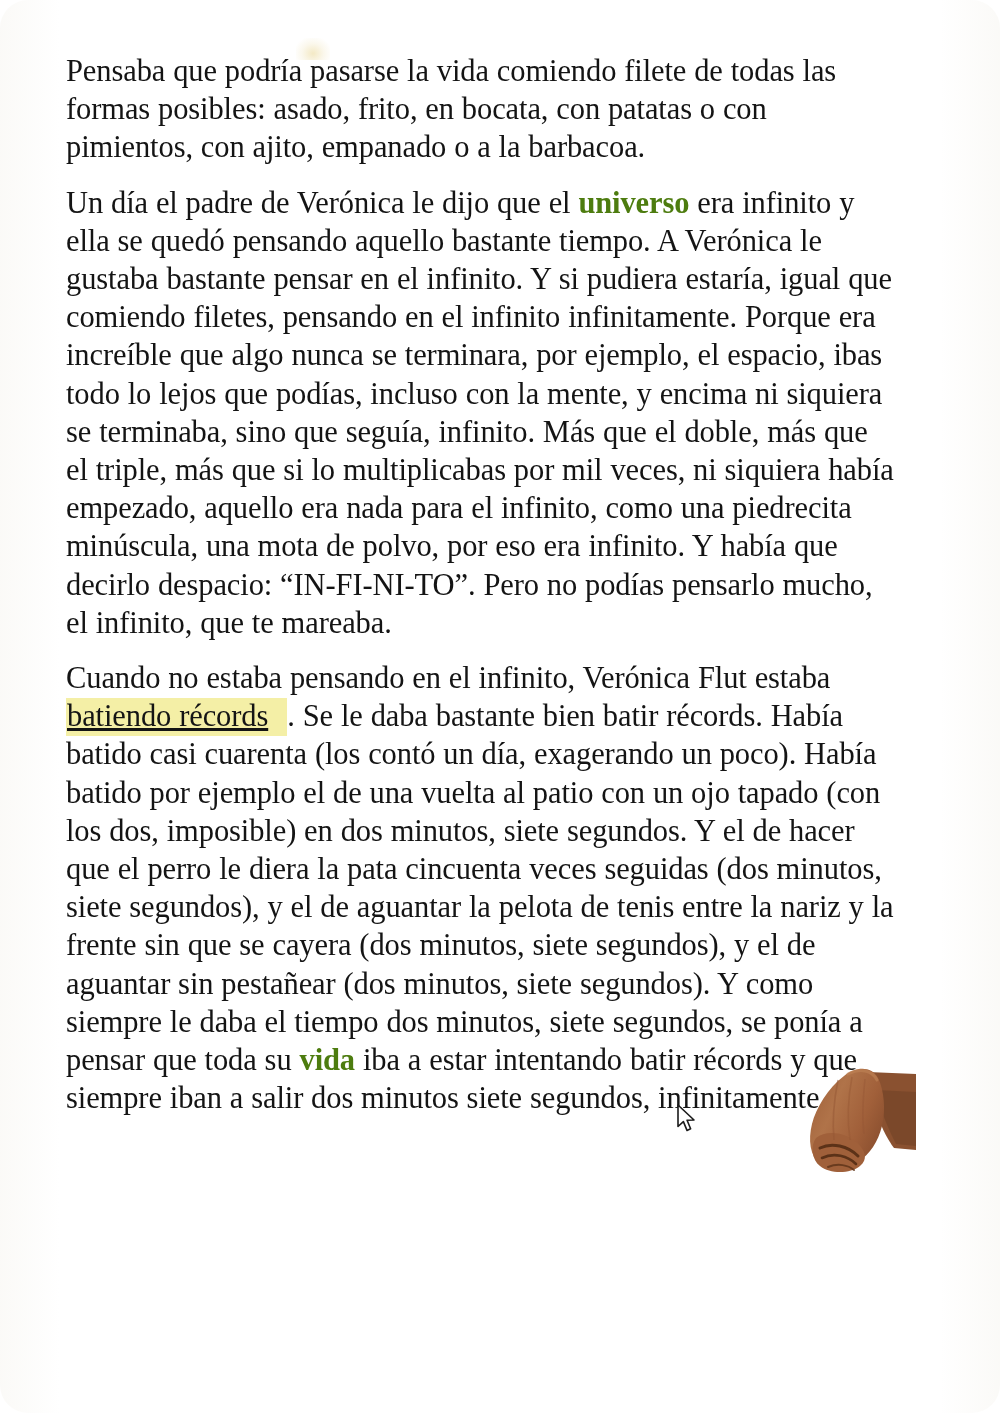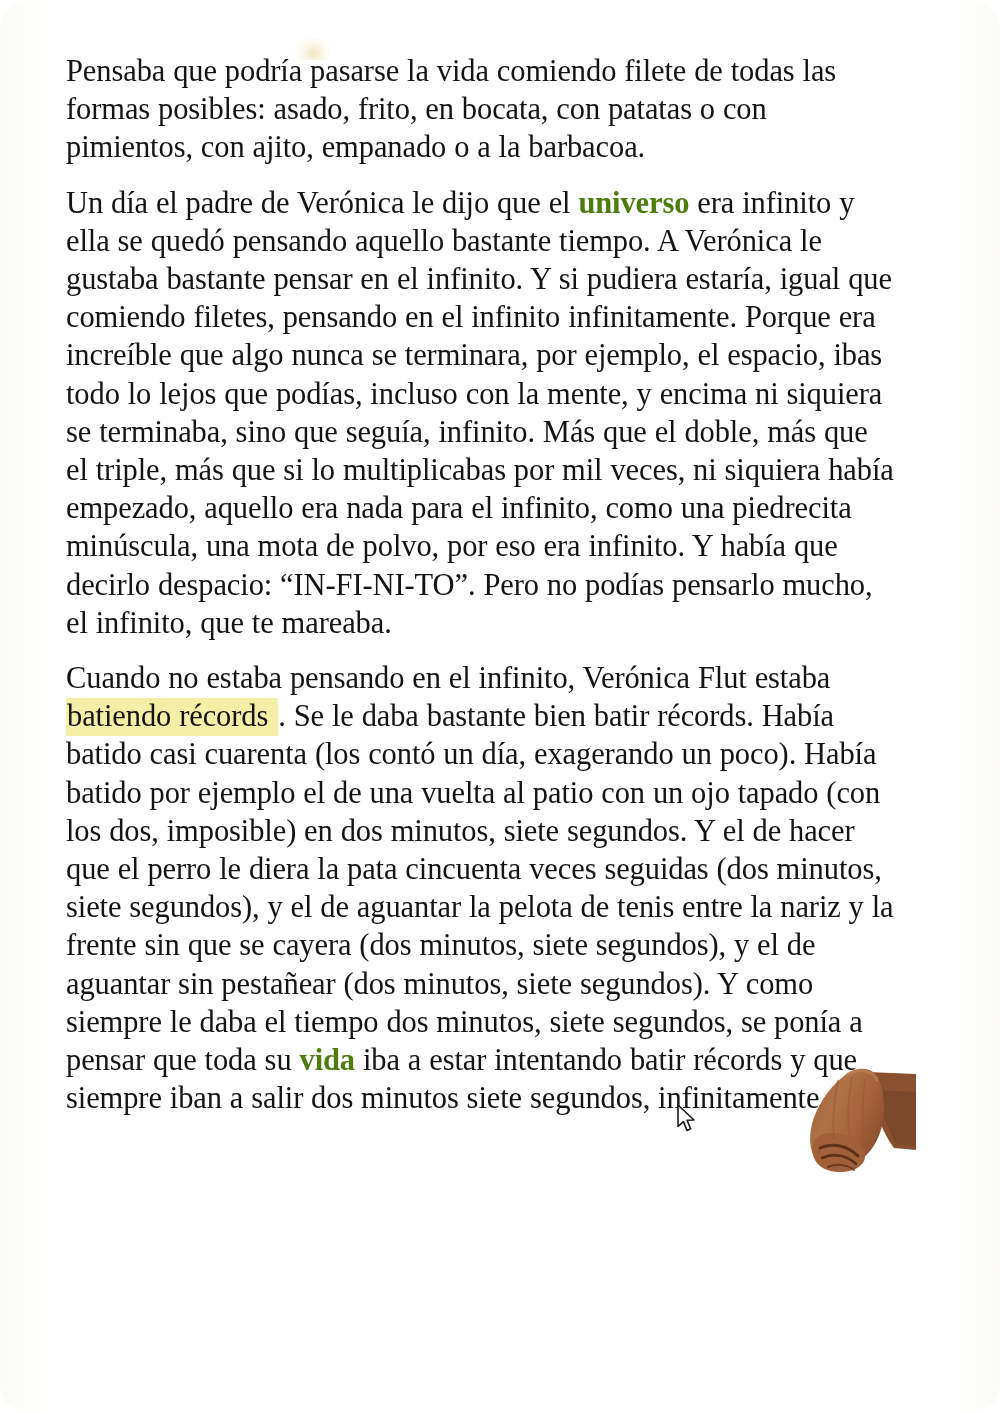--- a/index.html
+++ b/index.html
@@ -64,22 +64,23 @@
     margin-bottom: 0;
   }
 
   .accent-red {
     color: #4d7c0f;
     font-weight: bold;
   }
 
   .highlight-yellow {
     background-color: #f4efa6;
-    padding: 1px 10px 3px 1px;
+    padding: 1px 19px 3px 1px;
     box-decoration-break: clone;
+    text-decoration: underline;
     -webkit-box-decoration-break: clone;
   }
 
   
   .hand-illustration {
     position: absolute;
     left: 798px;
     top: 1062px;
     width: 118px;
     height: 132px;

